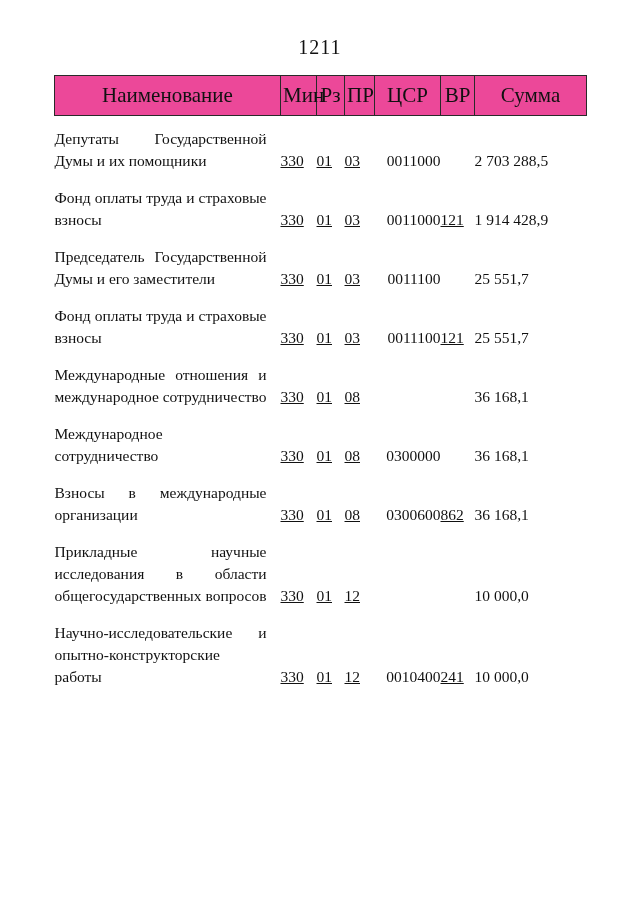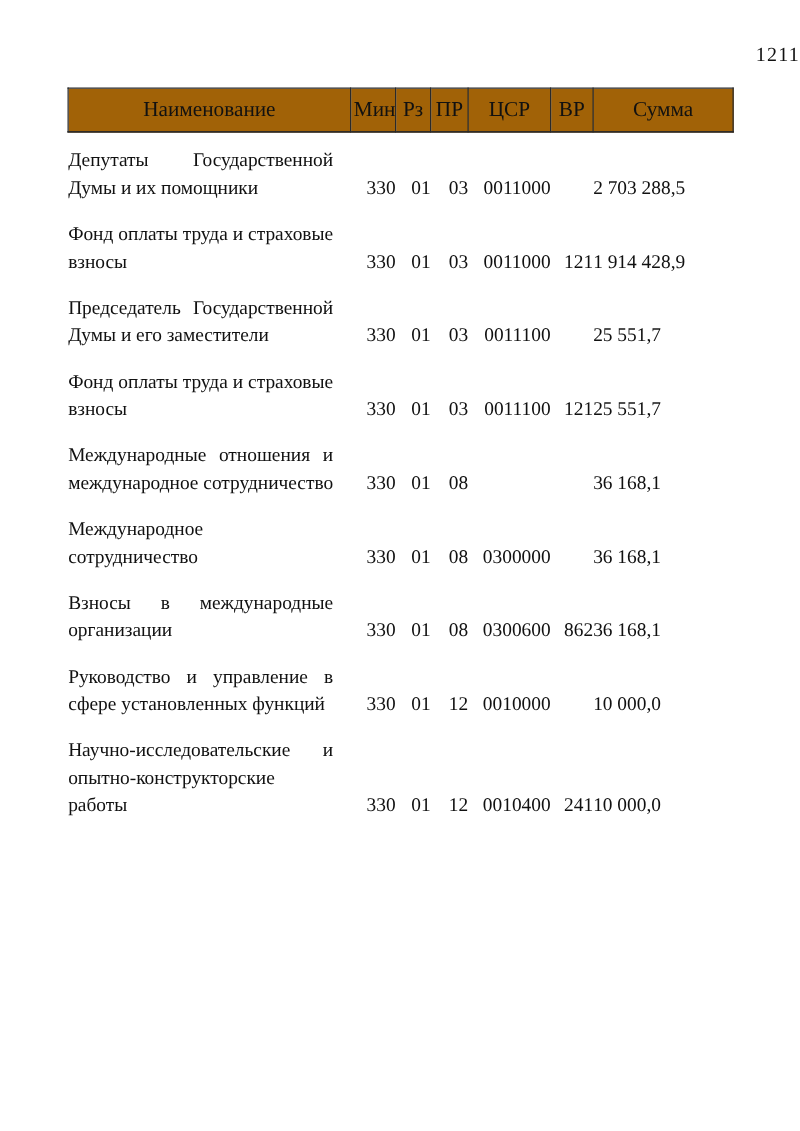--- a/index.html
+++ b/index.html
@@ -11,52 +11,53 @@
     position: relative;
     width: 640px;
     height: 905px;
     background: #ffffff;
     font-family: "Liberation Serif", serif;
     color: #111111;
     overflow: hidden;
   }
   .page-number {
     padding-top: 36px;
-    text-align: right;
-    font-size: 16px;
+    text-align: center;
+    font-size: 20px;
     letter-spacing: 1px;
   }
   table.budget {
     border-collapse: collapse;
     table-layout: fixed;
     width: 532px;
     margin: 16px 0 0 54px;
     font-size: 15.5px;
   }
   table.budget thead th {
     border: 1.5px solid #2a2a2a;
     font-weight: normal;
-    font-size: 17px;
+    font-size: 21px;
     padding: 7px 2px;
     text-align: center;
     vertical-align: middle;
-    background: #a16207;
+    background: #ec4899;
   }
   table.budget tbody td {
     padding: 7px 0 8px 0;
     vertical-align: bottom;
     line-height: 1.42;
   }
   td.col-name {
     text-align: justify;
     text-align-last: left;
     padding-right: 14px !important;
   }
   td.col-min, td.col-rz, td.col-pr, td.col-vr {
-    text-align: right;
+    text-align: left;
+    text-decoration: underline;
   }
   td.col-csr {
     text-align: right;
     padding-left: 3px !important;
   }
   td.col-sum {
     text-align: left;
     padding-right: 3px !important;
   }
   
@@ -150,25 +151,25 @@
         <tr>
           <td class="col-name">Взносы в международные организации</td>
           <td class="col-min">330</td>
           <td class="col-rz">01</td>
           <td class="col-pr">08</td>
           <td class="col-csr">0300600</td>
           <td class="col-vr">862</td>
           <td class="col-sum">36 168,1</td>
         </tr>
         <tr>
-          <td class="col-name">Руководство и управление в сфере установленных функций</td>
+          <td class="col-name">Прикладные научные исследования в области общегосударственных вопросов</td>
           <td class="col-min">330</td>
           <td class="col-rz">01</td>
           <td class="col-pr">12</td>
-          <td class="col-csr">0010000</td>
+          <td class="col-csr"></td>
           <td class="col-vr"></td>
           <td class="col-sum">10 000,0</td>
         </tr>
         <tr>
           <td class="col-name">Научно-исследовательские и опытно-конструкторские работы</td>
           <td class="col-min">330</td>
           <td class="col-rz">01</td>
           <td class="col-pr">12</td>
           <td class="col-csr">0010400</td>
           <td class="col-vr">241</td>

